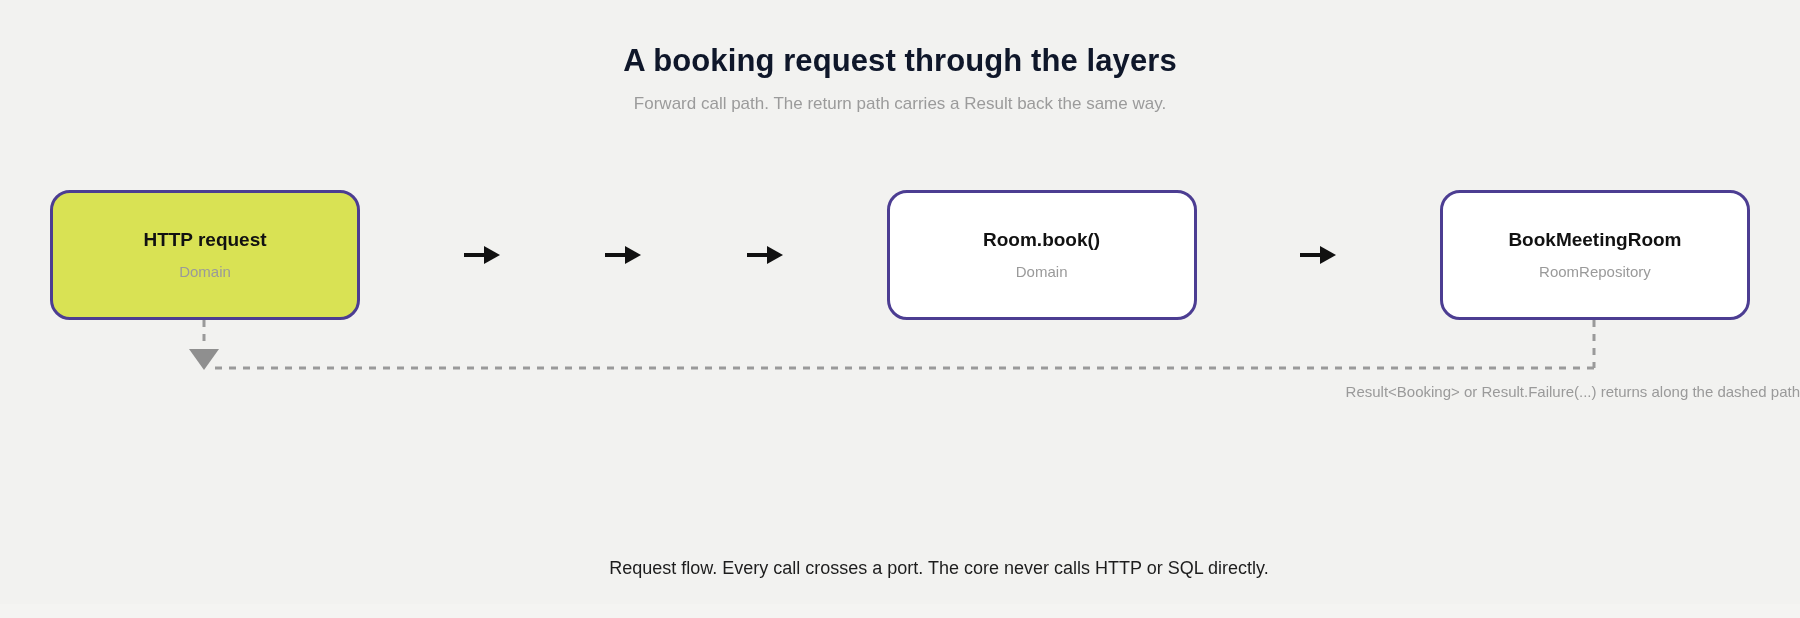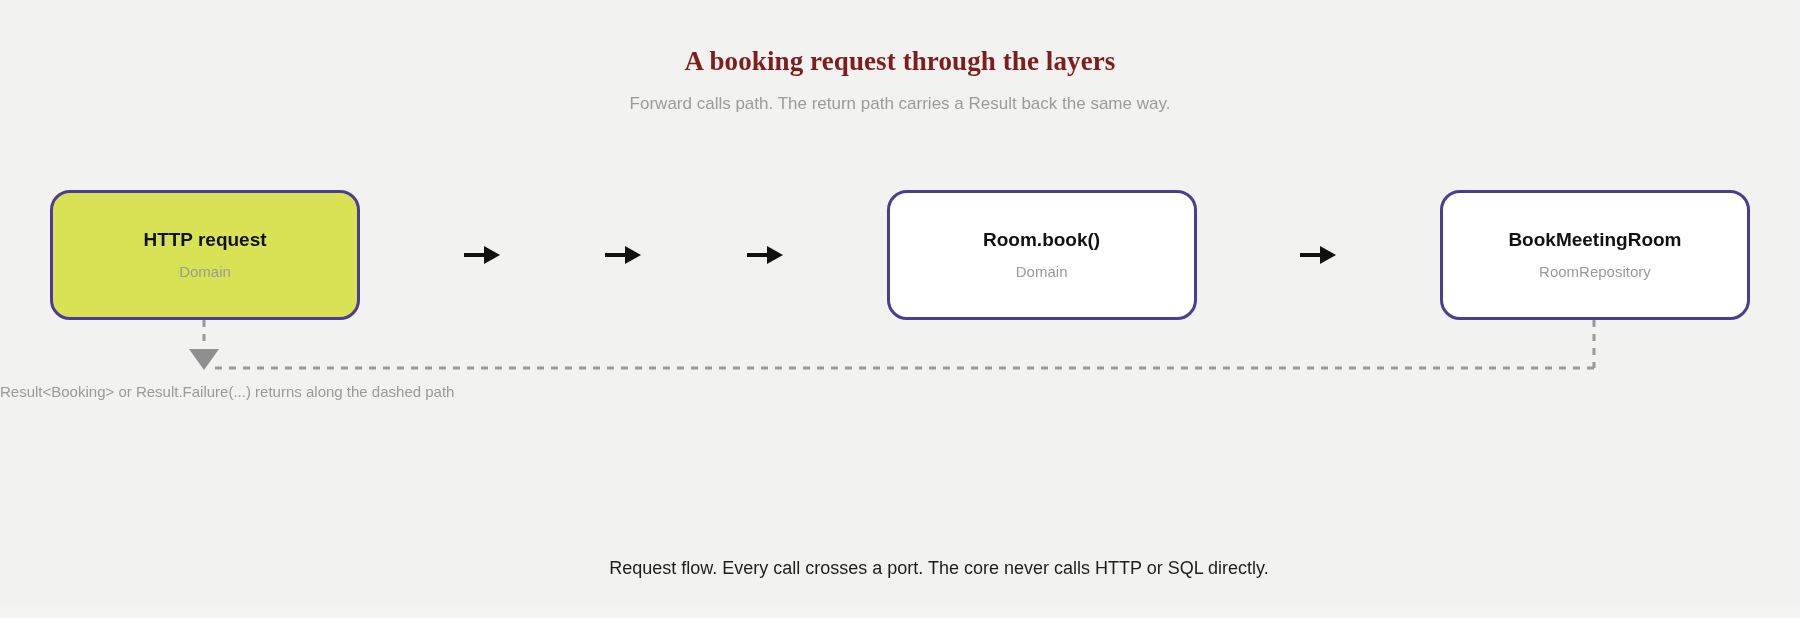--- a/index.html
+++ b/index.html
@@ -31,27 +31,26 @@
 
   
   .header {
     position: absolute;
     top: 44px;
     left: 0;
     width: 1800px;
     text-align: center;
   }
   .title {
-    font-size: 27px;
+    font-size: 31px;
     font-weight: bold;
-    color: #7f1d1d;
+    color: #0f172a;
     letter-spacing: 0.1px;
     margin: 0;
     line-height: 34px;
-    font-family: Liberation Serif, serif;
   }
   .subtitle {
     font-size: 17px;
     color: #9b9b9b;
     margin: 0;
     padding-top: 15px;
     line-height: 22px;
     font-weight: normal;
   }
 
@@ -112,21 +111,21 @@
     top: 0;
     width: 1800px;
     height: 618px;
     pointer-events: none;
   }
   .return-label {
     position: absolute;
     top: 382px;
     left: 0;
     width: 1800px;
-    text-align: left;
+    text-align: right;
     font-size: 15px;
     color: #9a9a9a;
     line-height: 20px;
   }
 
   
   .caption {
     position: absolute;
     top: 556px;
     left: 0;
@@ -138,21 +137,21 @@
     padding-left: 39px;
   }
 </style>
 </head>
 <body>
 
 <div class="canvas">
 
   <div class="header">
     <h1 class="title">A booking request through the layers</h1>
-    <p class="subtitle">Forward calls path. The return path carries a Result back the same way.</p>
+    <p class="subtitle">Forward call path. The return path carries a Result back the same way.</p>
   </div>
 
   <div class="flow-row">
 
     <div class="node highlight">
       <div class="node-title">HTTP request</div>
       <div class="node-sub">Domain</div>
     </div>
 
     <div class="arrow">

